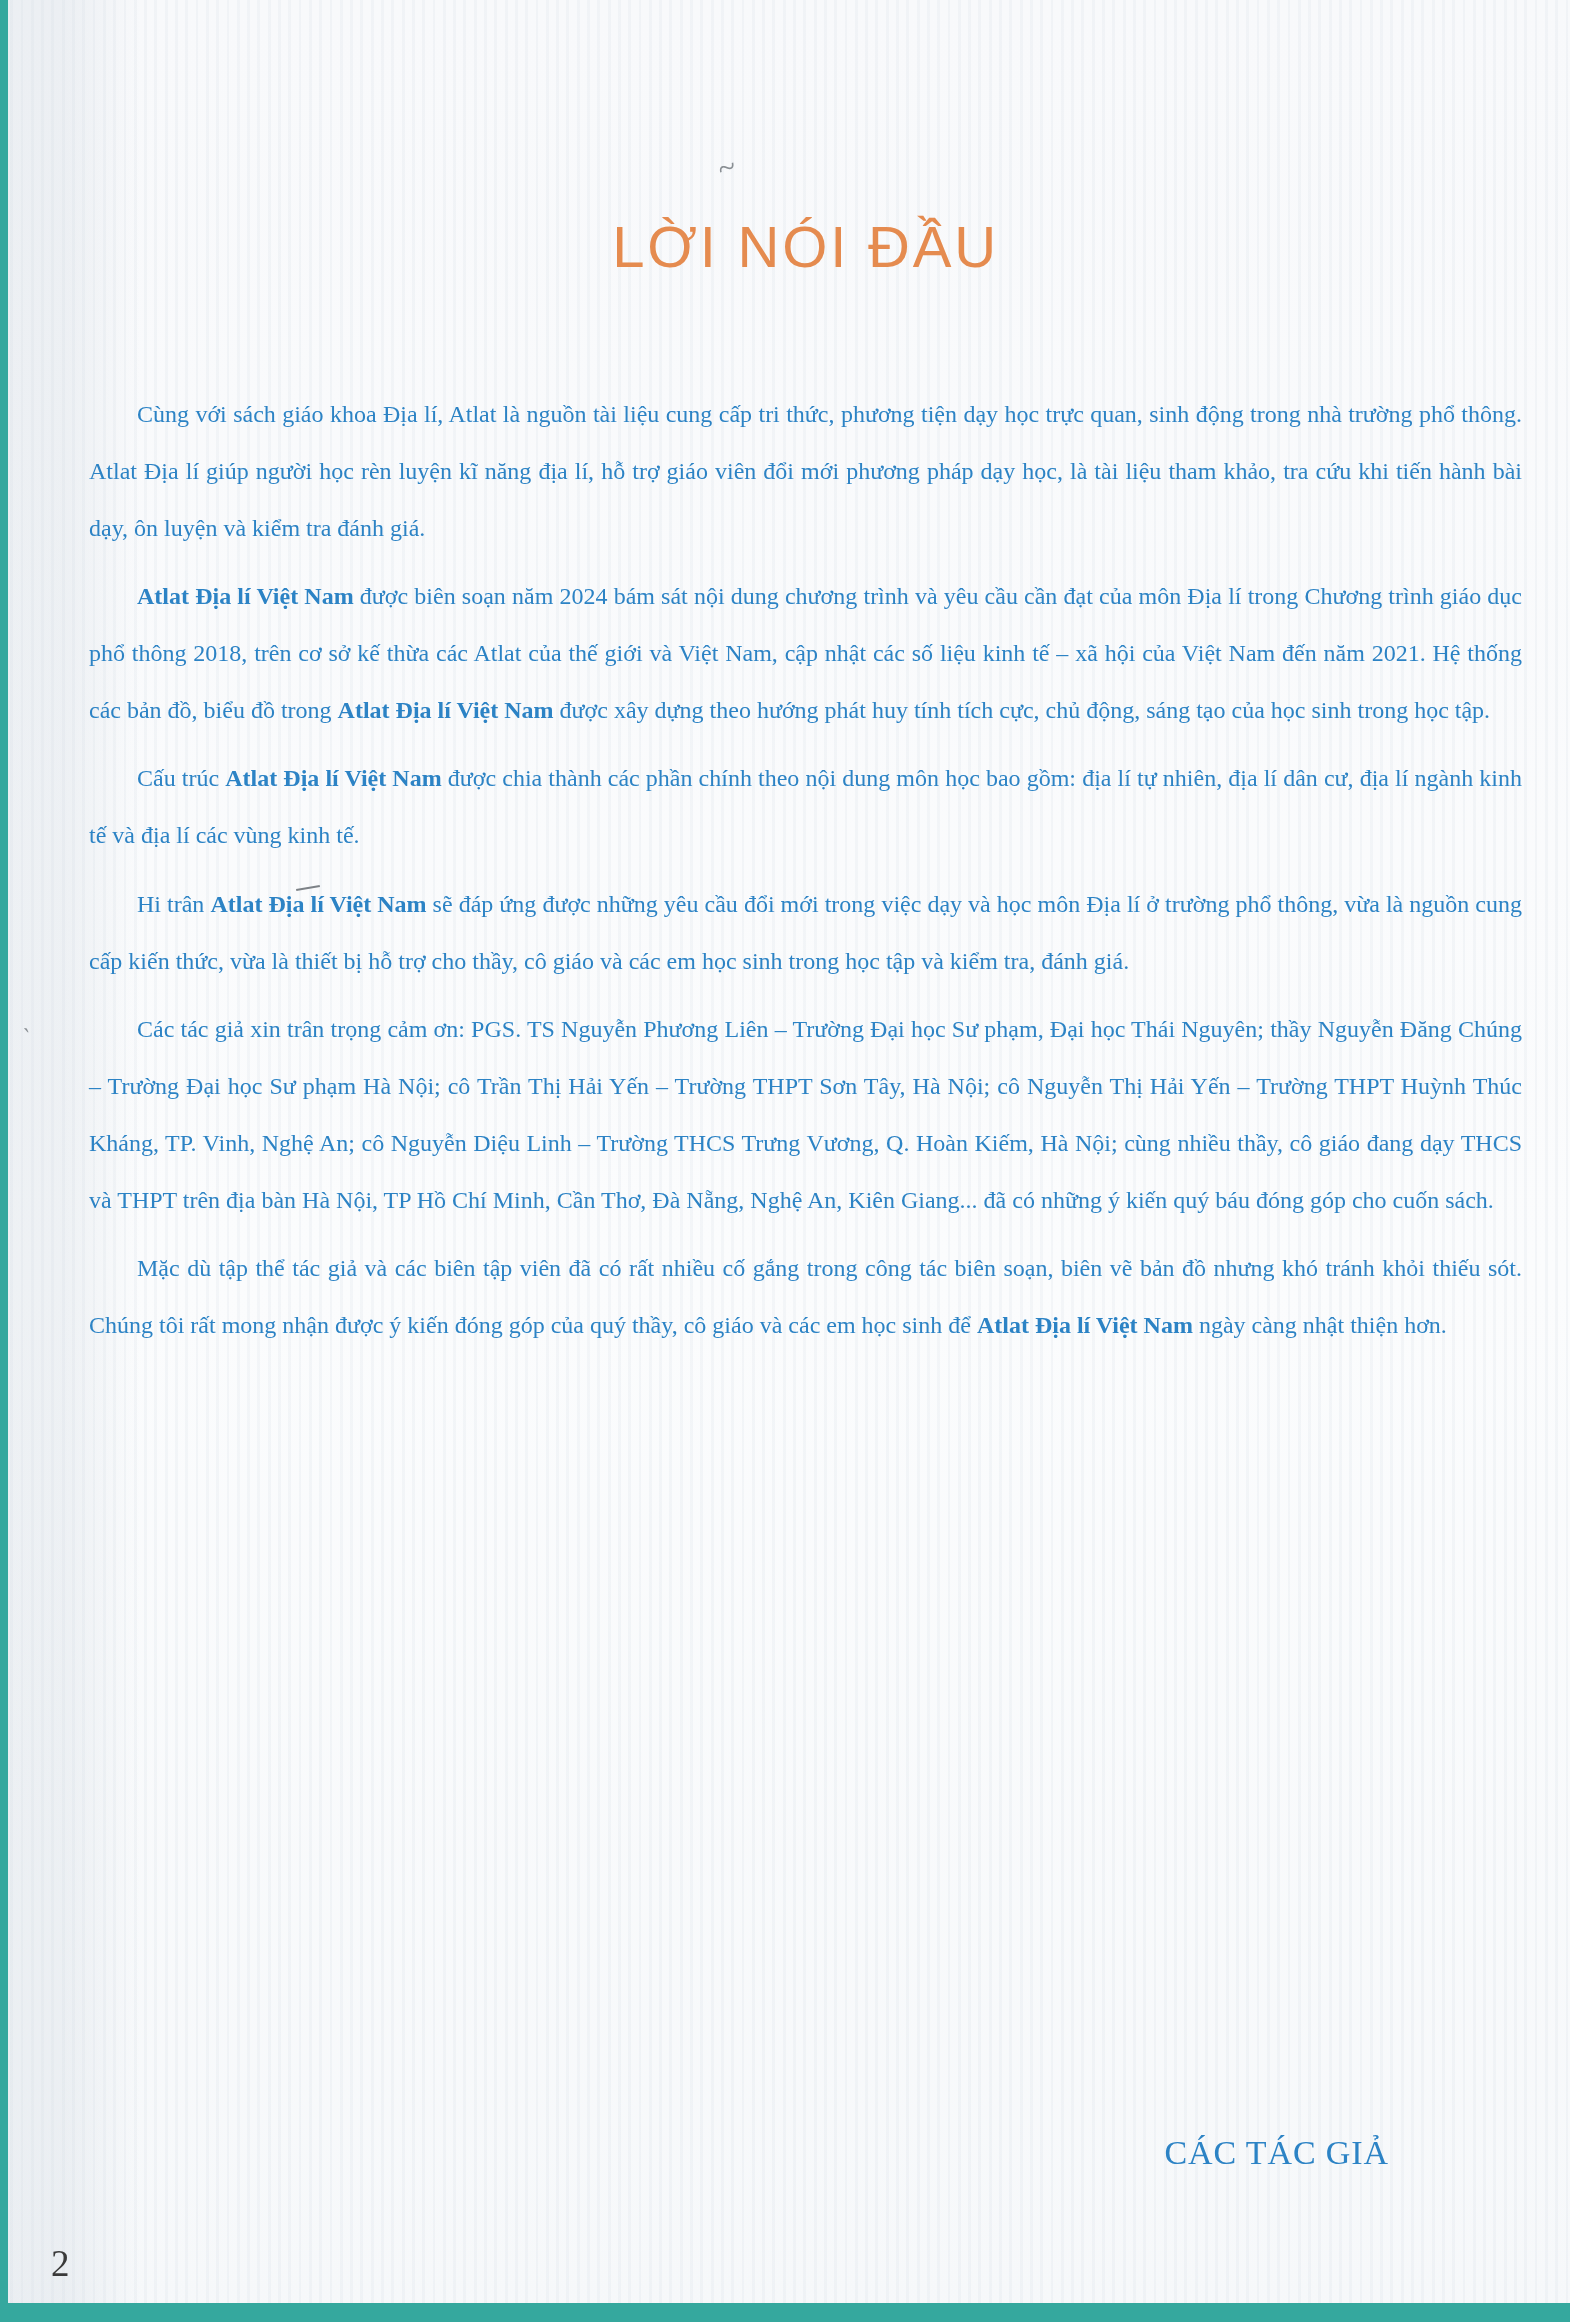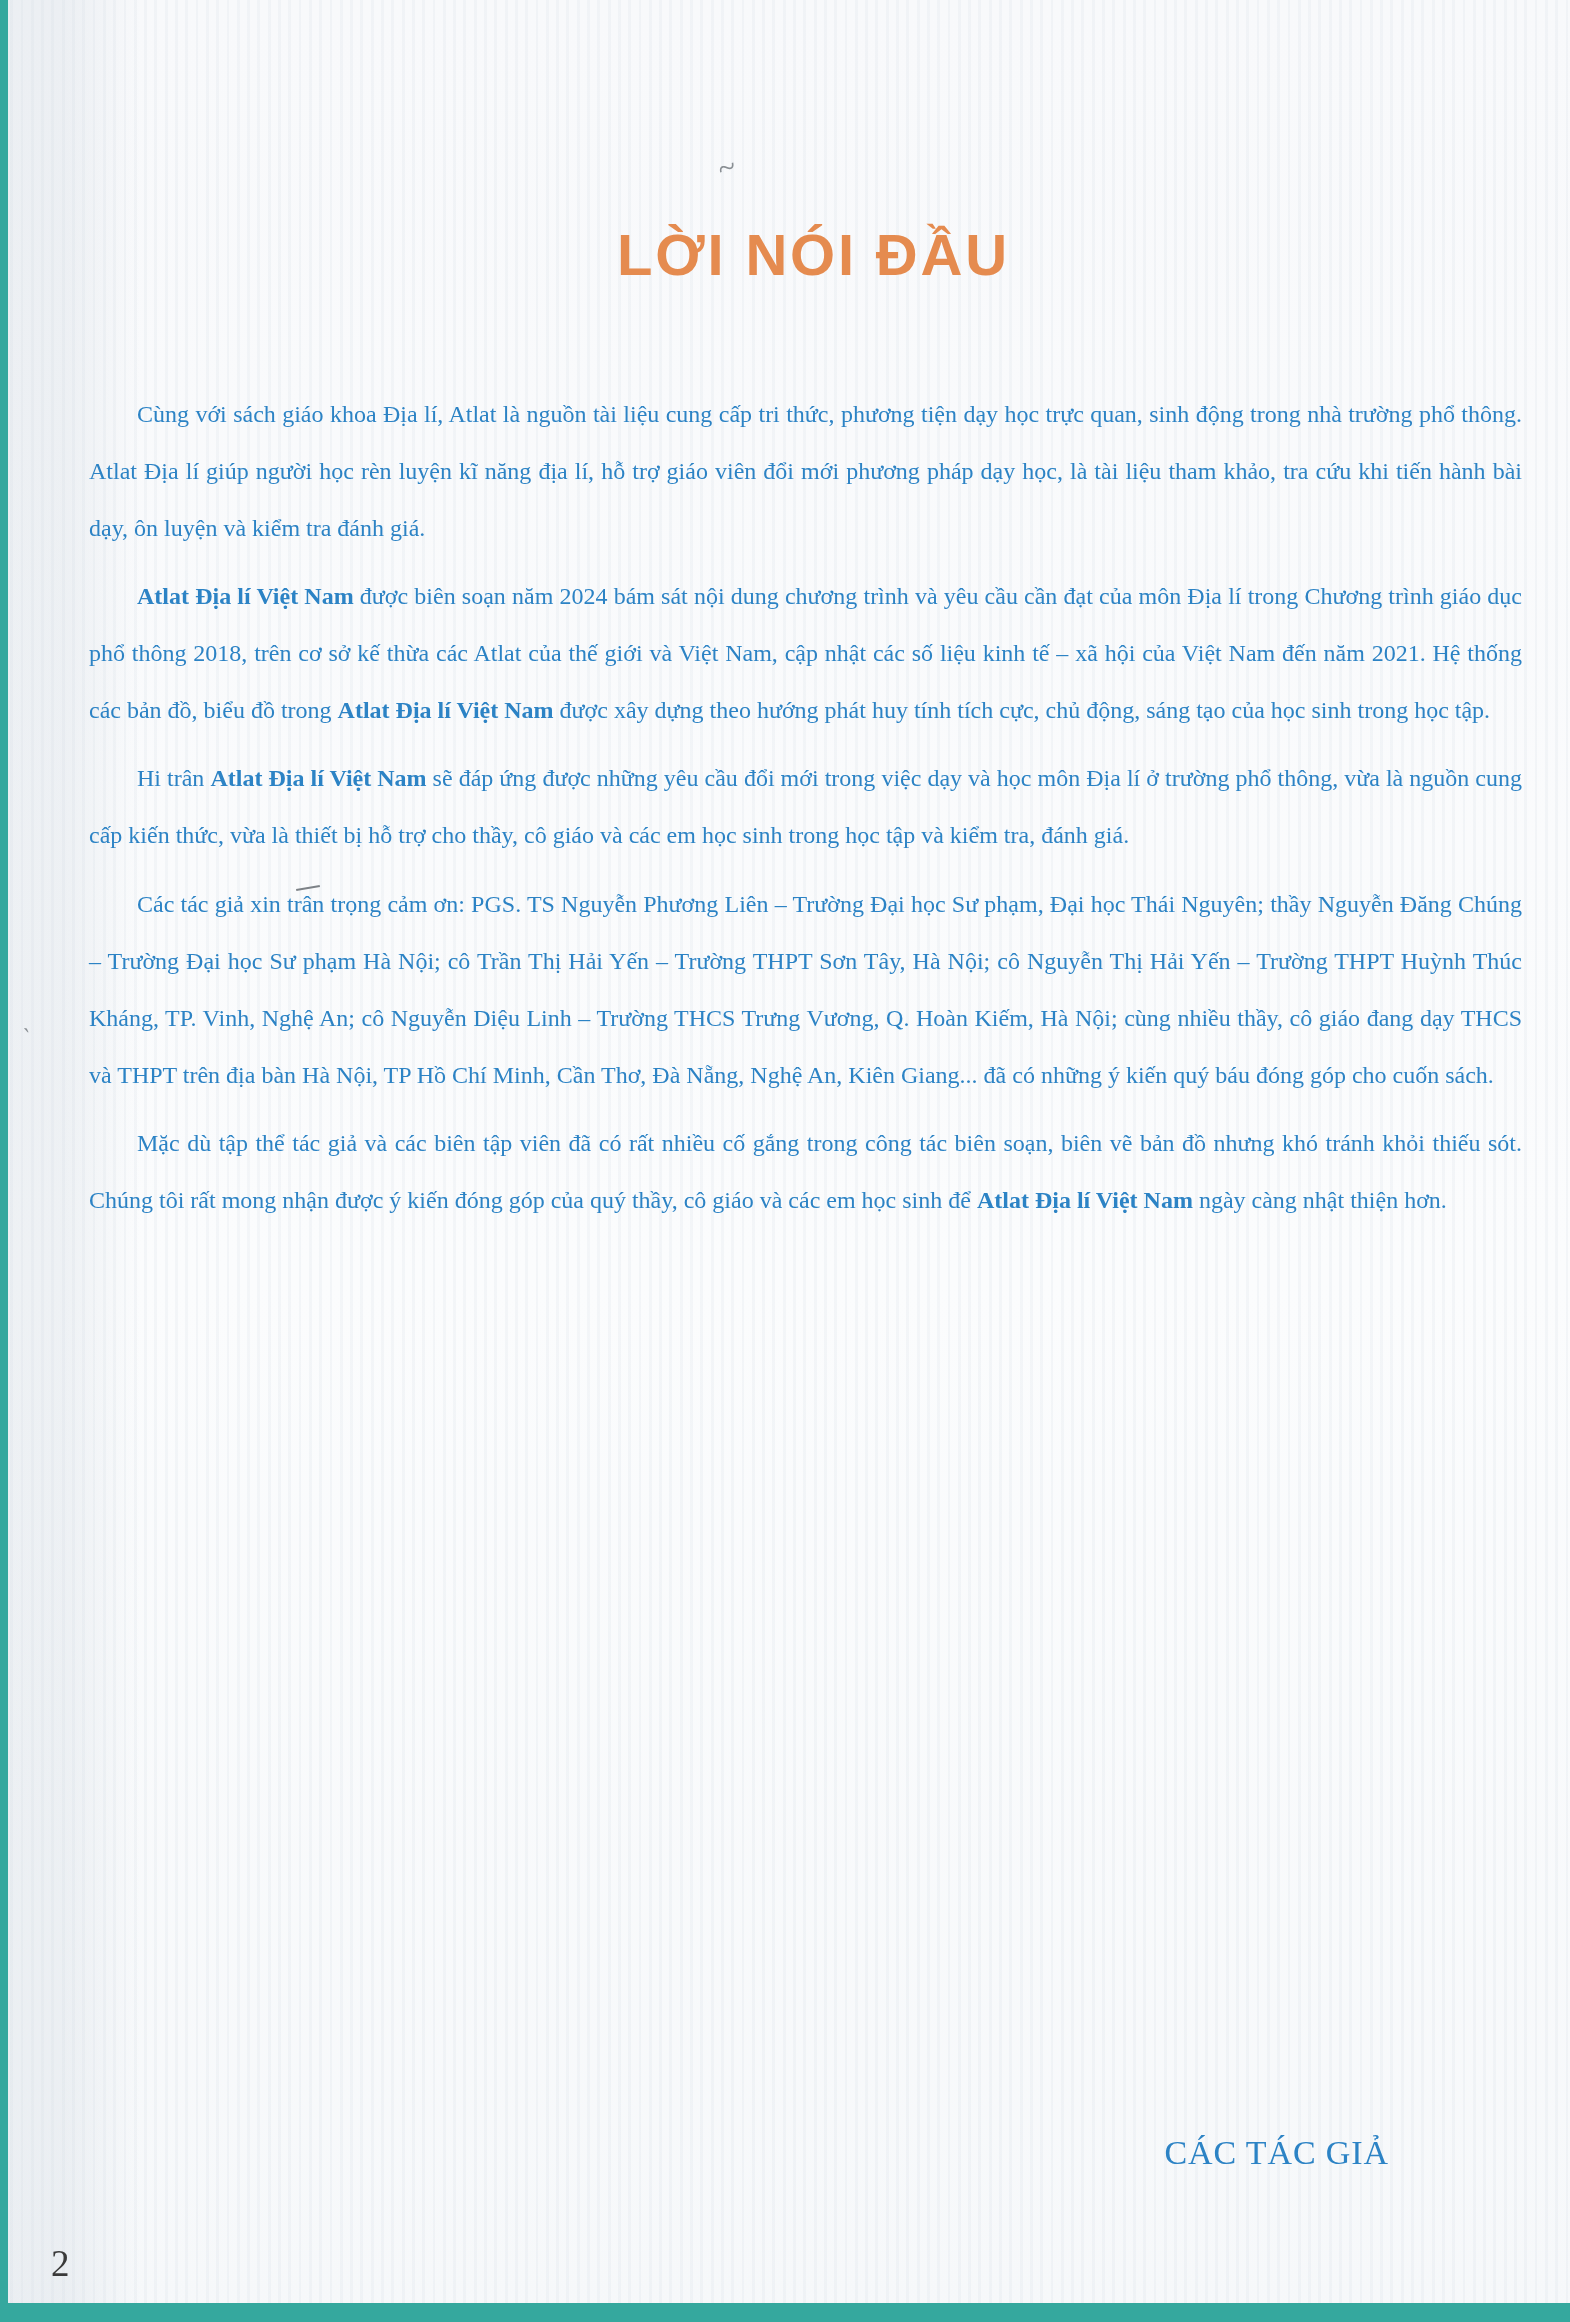--- a/index.html
+++ b/index.html
@@ -9,23 +9,23 @@
     position:relative;width:1571px;height:2322px;overflow:hidden;
     background:
       linear-gradient(90deg, rgba(208,216,224,.30) 0 65px, rgba(208,216,224,0) 140px),
       repeating-linear-gradient(90deg, rgba(214,222,230,.22) 0 2.8px, rgba(255,255,255,0) 2.8px 10.3px),
       linear-gradient(180deg,#f8f9fb 0%,#fbfcfd 55%,#f6f8fa 100%);
     font-family:"Liberation Serif","DejaVu Serif",serif;
   }
   .edge-left{position:absolute;left:0;top:0;width:8.4px;height:100%;background:var(--edge,#35a89e);}
   .edge-bottom{position:absolute;left:0;bottom:0;width:100%;height:18.6px;background:var(--edge,#35a89e);}
   .title{
-    position:absolute;top:213px;left:89px;width:1433px;margin:8px;
+    position:absolute;top:213px;left:89px;width:1433px;margin:0;
     text-align:center;font-family:"Liberation Sans","DejaVu Sans",sans-serif;
-    font-weight:700;font-size:58px;letter-spacing:2.8px;color:var(--title,#e58b4f);
+    font-weight:400;font-size:58px;letter-spacing:2.8px;color:var(--title,#e58b4f);
   }
   .content{position:absolute;top:386px;left:89px;width:1433px;}
   .content p{
     margin:0 0 11.2px 0;text-indent:48px;text-align:justify;
     font-size:24px;line-height:57px;color:var(--body,#2c83c5);
   }
   .content .em{font-weight:bold;}
   .signature{
     position:absolute;top:2086px;right:182px;
     font-size:34px;letter-spacing:0.9px;color:var(--body,#2c83c5);margin-top:48px;
@@ -52,20 +52,21 @@
   <span class="artifact art-tick">`</span>
 
   <h1 class="title">LỜI NÓI ĐẦU</h1>
 
   <div class="content">
 
     <p><span>Cùng với sách giáo khoa Địa lí, Atlat là nguồn tài liệu cung cấp tri thức, phương tiện dạy học trực quan, sinh động trong nhà trường phổ thông. Atlat Địa lí giúp người học rèn luyện kĩ năng địa lí, hỗ trợ giáo viên đổi mới phương pháp dạy học, là tài liệu tham khảo, tra cứu khi tiến hành bài dạy, ôn luyện và kiểm tra đánh giá.</span></p>
 
     <p><span class="em">Atlat Địa lí Việt Nam</span><span> được biên soạn năm 2024 bám sát nội dung chương trình và yêu cầu cần đạt của môn Địa lí trong Chương trình giáo dục phổ thông 2018, trên cơ sở kế thừa các Atlat của thế giới và Việt Nam, cập nhật các số liệu kinh tế – xã hội của Việt Nam đến năm 2021. Hệ thống các bản đồ, biểu đồ trong </span><span class="em">Atlat Địa lí Việt Nam</span><span> được xây dựng theo hướng phát huy tính tích cực, chủ động, sáng tạo của học sinh trong học tập.</span></p>
 
+    <p><span>Cấu trúc </span><span class="em">Atlat Địa lí Việt Nam</span><span> được chia thành các phần chính theo nội dung môn học bao gồm: địa lí tự nhiên, địa lí dân cư, địa lí ngành kinh tế và địa lí các vùng kinh tế.</span></p>
 
     <p><span>Hi trân </span><span class="em">Atlat Địa lí Việt Nam</span><span> sẽ đáp ứng được những yêu cầu đổi mới trong việc dạy và học môn Địa lí ở trường phổ thông, vừa là nguồn cung cấp kiến thức, vừa là thiết bị hỗ trợ cho thầy, cô giáo và các em học sinh trong học tập và kiểm tra, đánh giá.</span></p>
 
     <p><span>Các tác giả xin trân trọng cảm ơn: PGS. TS Nguyễn Phương Liên – Trường Đại học Sư phạm, Đại học Thái Nguyên; thầy Nguyễn Đăng Chúng – Trường Đại học Sư phạm Hà Nội; cô Trần Thị Hải Yến – Trường THPT Sơn Tây, Hà Nội; cô Nguyễn Thị Hải Yến – Trường THPT Huỳnh Thúc Kháng, TP. Vinh, Nghệ An; cô Nguyễn Diệu Linh – Trường THCS Trưng Vương, Q. Hoàn Kiếm, Hà Nội; cùng nhiều thầy, cô giáo đang dạy THCS và THPT trên địa bàn Hà Nội, TP Hồ Chí Minh, Cần Thơ, Đà Nẵng, Nghệ An, Kiên Giang... đã có những ý kiến quý báu đóng góp cho cuốn sách.</span></p>
 
     <p><span>Mặc dù tập thể tác giả và các biên tập viên đã có rất nhiều cố gắng trong công tác biên soạn, biên vẽ bản đồ nhưng khó tránh khỏi thiếu sót. Chúng tôi rất mong nhận được ý kiến đóng góp của quý thầy, cô giáo và các em học sinh để </span><span class="em">Atlat Địa lí Việt Nam</span><span> ngày càng nhật thiện hơn.</span></p>
 
 
   </div>
 

